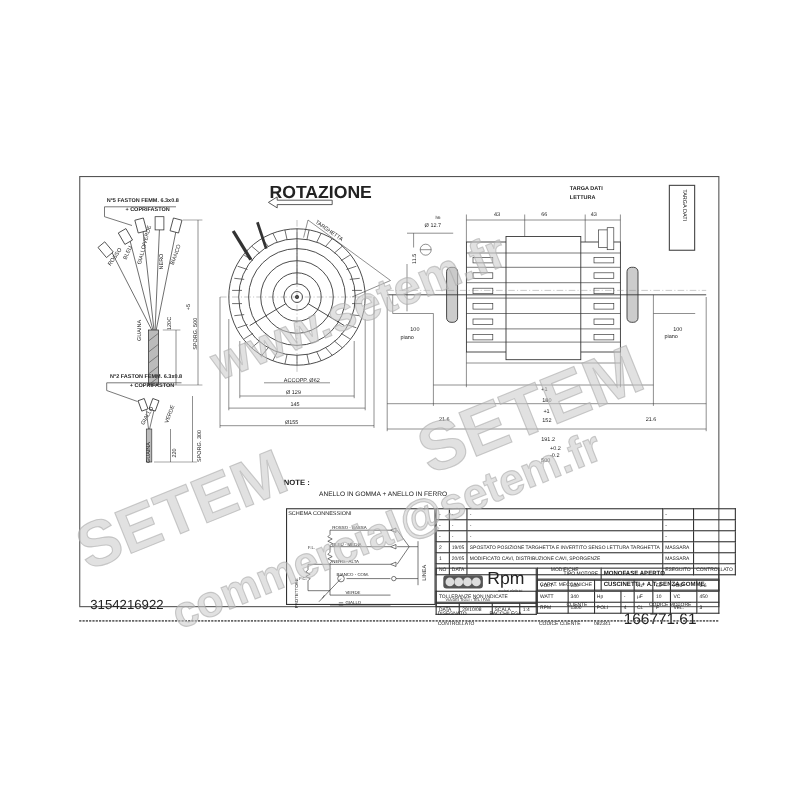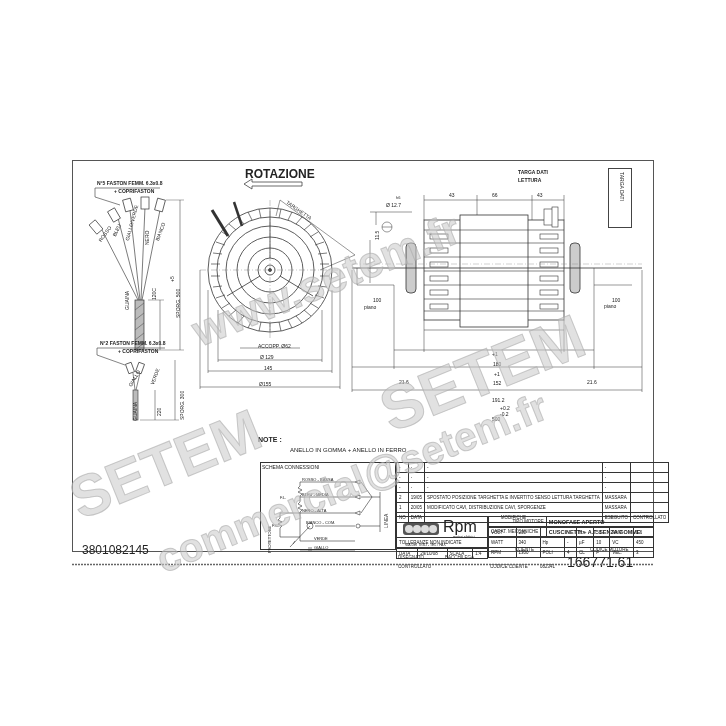--- a/index.html
+++ b/index.html
@@ -13,21 +13,21 @@
   .tb { position:absolute; border-collapse:collapse; font-size:4.5px; }
   .tb td { border:0.7px solid #333; padding:0 2px; height:9px; line-height:8px; white-space:nowrap; }
   .footer-strip { position:absolute; left:72px; top:553px; width:582px; height:3px; }
   .wm { position:absolute; font-family:"Liberation Sans", sans-serif; font-weight:bold; color:rgba(200,200,200,0.55); -webkit-text-stroke:1px rgba(170,170,170,0.6); white-space:nowrap; transform-origin:left top; pointer-events:none; }
 </style>
 </head>
 <body>
 
 <div class="sheet"></div>
 
-<div class="t" style="left:245px;top:168px;font-size:12px;font-weight:bold;">ROTAZIONE</div>
+<div class="t" style="left:245px;top:168px;font-size:16px;font-weight:bold;">ROTAZIONE</div>
 <svg style="left:240px;top:178px;" width="70" height="12">
   <path d="M4 6 L12 1 L12 4 L62 4 L62 8 L12 8 L12 11 Z" fill="none" stroke="#444" stroke-width="0.8"></path>
 </svg>
 
 <div class="t tiny" style="left:97px;top:181px;font-weight:bold;">N°5 FASTON FEMM. 6.3x0.8</div>
 <div class="t tiny" style="left:114px;top:189px;font-weight:bold;">+ COPRIFASTON</div>
 <svg style="left:90px;top:185px;" width="130" height="170">
   <line x1="5" y1="3" x2="70" y2="3" stroke="#333" stroke-width="0.6"></line>
   <line x1="5" y1="3" x2="5" y2="12" stroke="#333" stroke-width="0.6"></line>
   <line x1="5" y1="12" x2="30" y2="20" stroke="#333" stroke-width="0.6"></line>
@@ -463,21 +463,21 @@
   </table>
 <div class="t" style="left:398px;top:556px;font-size:4.5px;">DISEGNATO</div>
 <div class="t" style="left:445px;top:556px;font-size:4.5px;">BACCHILEGA</div>
 <div class="t" style="left:398px;top:565px;font-size:4.5px;">CONTROLLATO</div>
 <div class="t" style="left:515px;top:548px;font-size:4.5px;">CLIENTE</div>
 <div class="t" style="left:490px;top:565px;font-size:4.5px;">CODICE CLIENTE</div>
 <div class="t" style="left:540px;top:565px;font-size:4.5px;">082341</div>
 <div class="t" style="left:590px;top:548px;font-size:4.5px;">CODICE MOTORE</div>
 <div class="t" style="left:567px;top:555px;font-size:14px;">166771.61</div>
 
-<div class="t" style="left:82px;top:544px;font-size:12px;">3801082145</div>
+<div class="t" style="left:82px;top:544px;font-size:12px;">3154216922</div>
 
 <svg class="footer-strip" style="top:563px;" width="582" height="3">
   <line x1="0" y1="1.5" x2="582" y2="1.5" stroke="#666" stroke-width="1.5" stroke-dasharray="2 1"></line>
 </svg>
 
 <div class="wm" style="left:60px;top:470px;font-size:58px;transform:rotate(-22deg);">SETEM</div>
 <div class="wm" style="left:185px;top:310px;font-size:44px;transform:rotate(-22deg);">www.setem.fr</div>
 <div class="wm" style="left:150px;top:540px;font-size:40px;transform:rotate(-22deg);">commercial@setem.fr</div>
 <div class="wm" style="left:370px;top:380px;font-size:62px;transform:rotate(-22deg);">SETEM</div>
 

